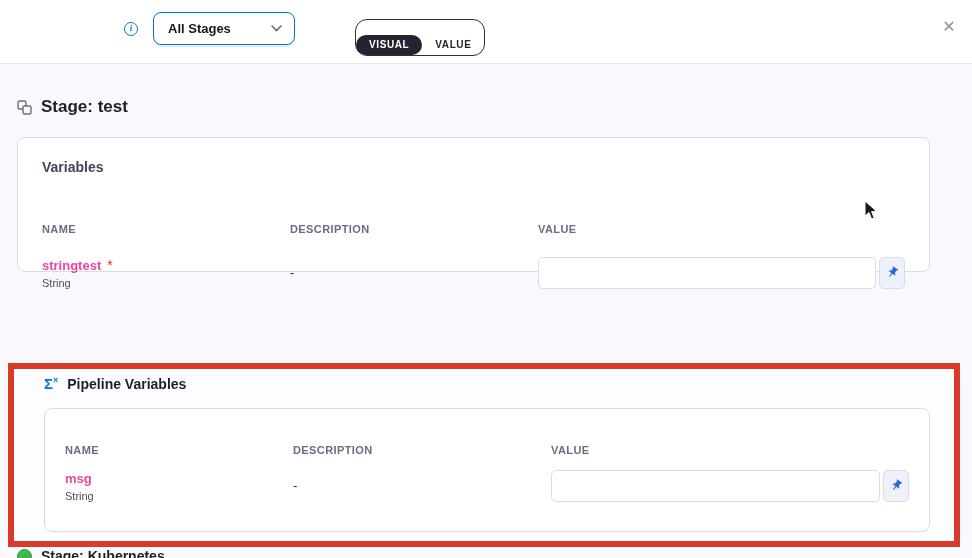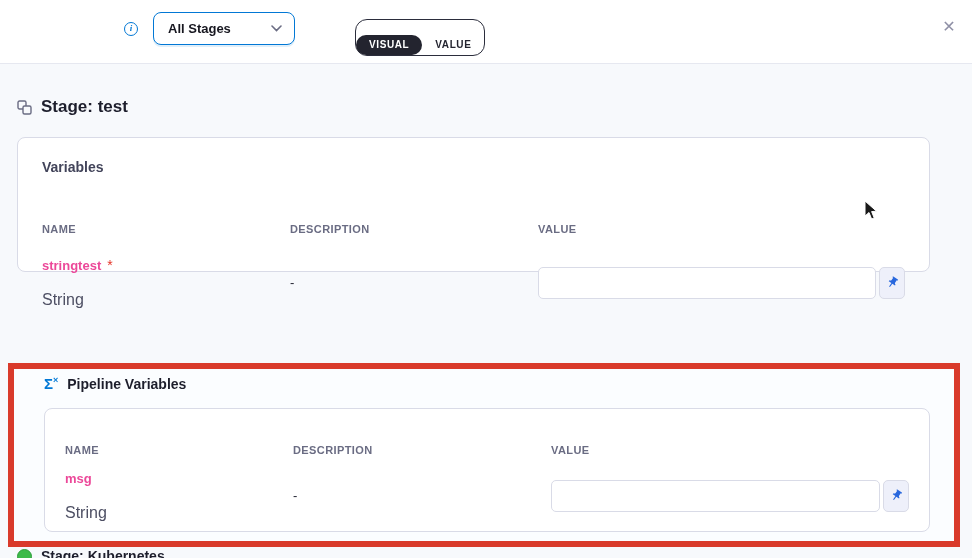--- a/index.html
+++ b/index.html
@@ -38,21 +38,21 @@
   .card { position:absolute; background:#fff; border:1px solid #d9dbe7; border-radius:8px; }
   .vars-card { left:17px; top:137px; width:913px; height:135px; }
   .card-title { position:absolute; left:24px; top:21px; font-size:14px; font-weight:bold;
                 color:#42445a; }
   .cols, .vrow { position:absolute; left:24px; right:24px; display:grid;
                  grid-template-columns:220px 220px 1fr;gap:28px; }
   .cols { top:85px; font-size:11px; font-weight:bold; color:#6a6c83; letter-spacing:0.4px; }
   .vrow { top:118px; align-items:center; }
   .vname { font-size:13px; font-weight:bold; color:#ec4899; }
   .req { color:#e43326; font-size:14px; margin-left:6px; }
-  .vtype { font-size:16px; color:#4d4f63; margin-top:17px; }
+  .vtype { font-size:11px; color:#4d4f63; margin-top:3px; }
   .vdesc { font-size:13px; color:#1d1e2c; }
   .vvalue { display:flex; align-items:center; max-width:390px; }
   .vinput { flex:1; height:32px; border:1px solid #d9dbe7; border-radius:5px;
             background:#fff; outline:none; padding:0 8px; font-size:13px;
             font-family:"Liberation Sans",sans-serif; }
   .pin-btn { width:26px; height:32px; margin-left:3px; background:#eef0fa;
              border:1px solid #d9dbe7; border-radius:5px; display:flex;
              align-items:center; justify-content:center; cursor:pointer; }
   
   .hl-box { position:absolute; left:8px; top:363px; width:952px; height:184px;

